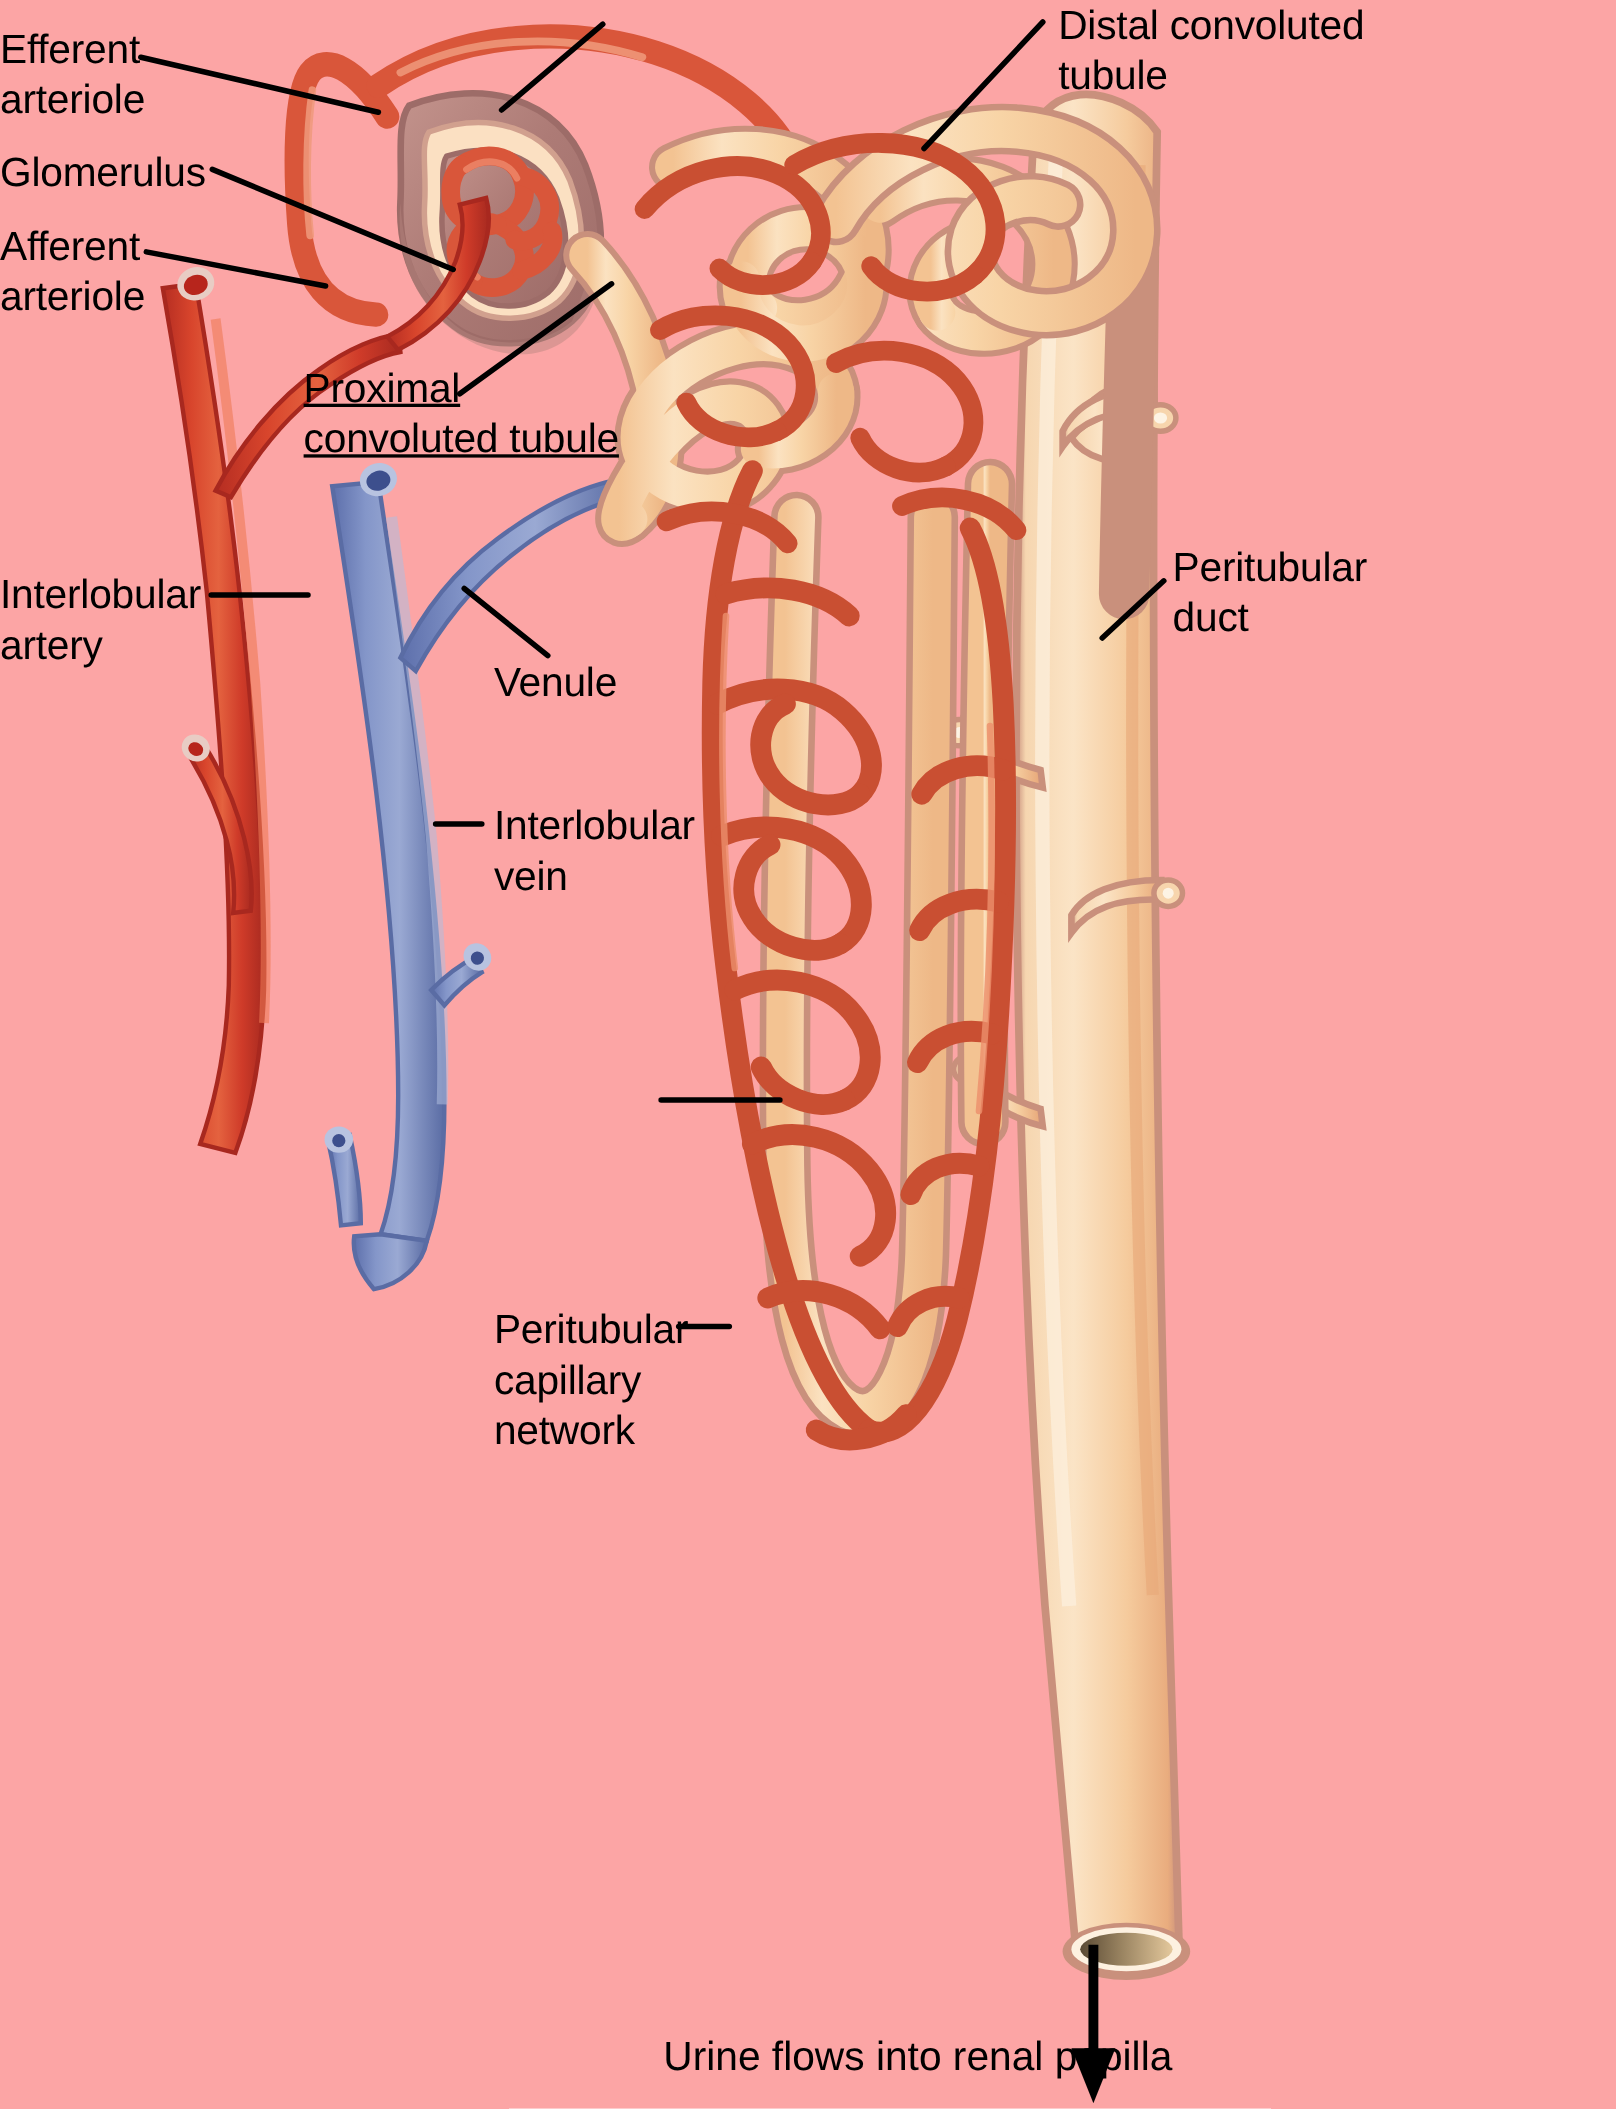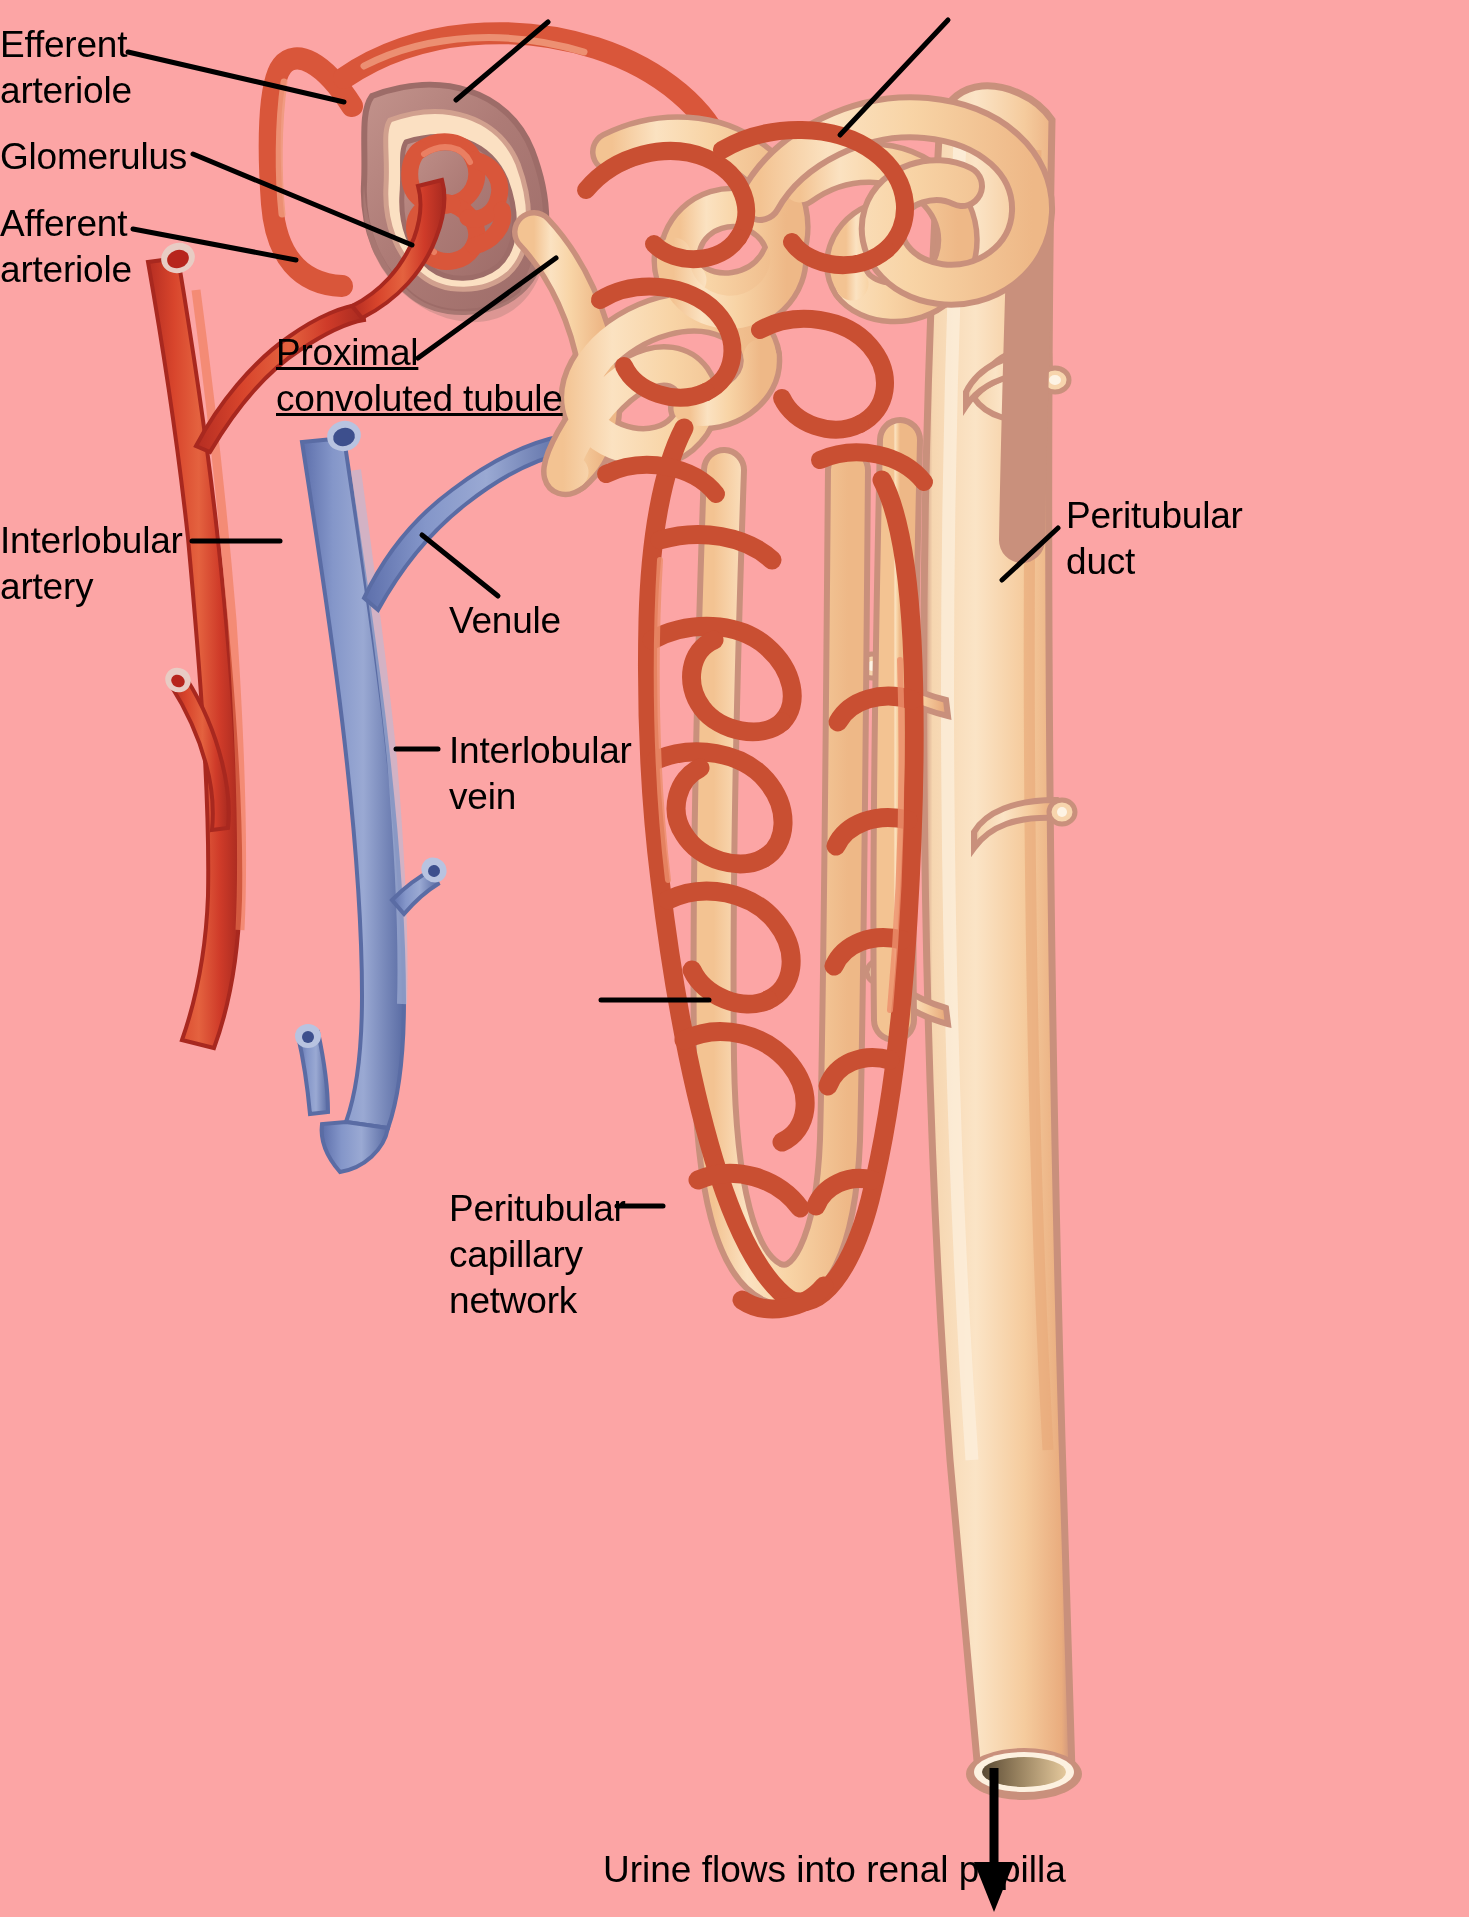--- a/index.html
+++ b/index.html
@@ -317,20 +317,22 @@
     <g>
       <line x1="994" y1="1768" x2="994" y2="1890" stroke="#000000" stroke-width="9"></line>
       <path d="M974,1862 L1014,1862 L994,1912 Z" fill="#000000"></path>
     </g>
   </svg>
 
   <div class="label" style="left:0px; top:22px;">Efferent
 arteriole</div>
 
 
+  <div class="label" style="left:962px; top:0px;">Distal convoluted
+tubule</div>
 
   <div class="label" style="left:0px; top:134px;">Glomerulus</div>
 
   <div class="label" style="left:0px; top:201px;">Afferent
 arteriole</div>
 
   <div class="label" style="left:276px; top:330px;text-decoration:underline;">Proximal
 convoluted tubule</div>
 
   <div class="label" style="left:1066px; top:493px;">Peritubular

